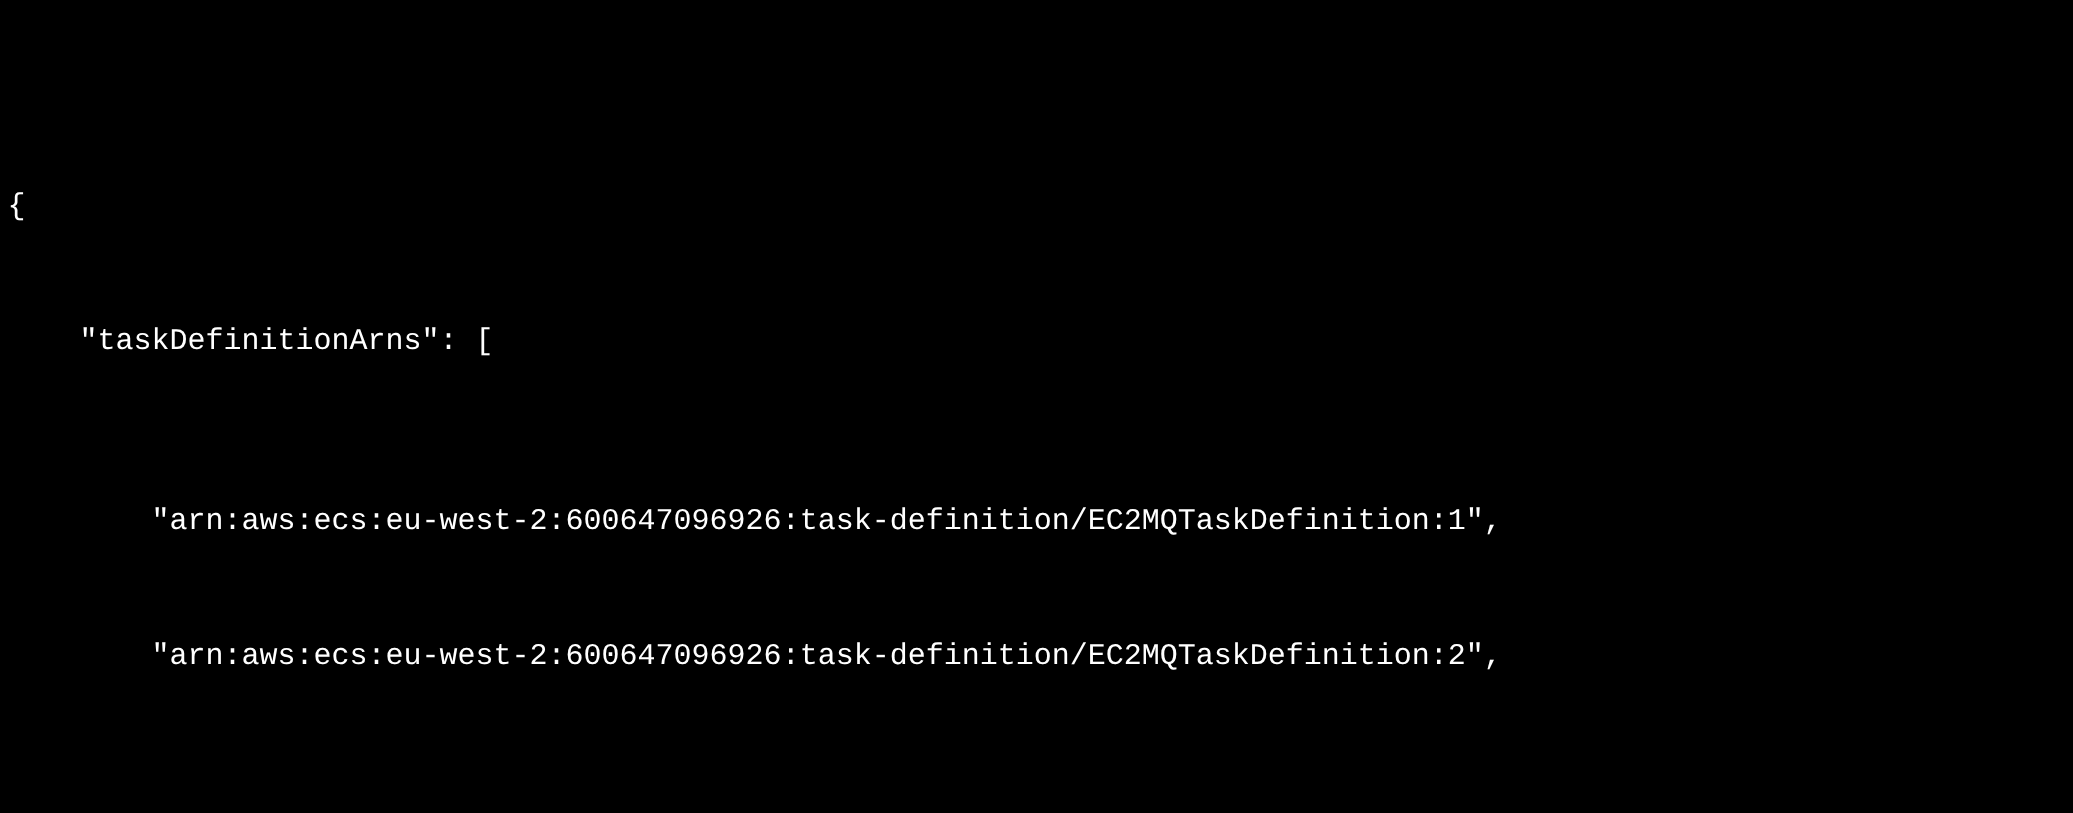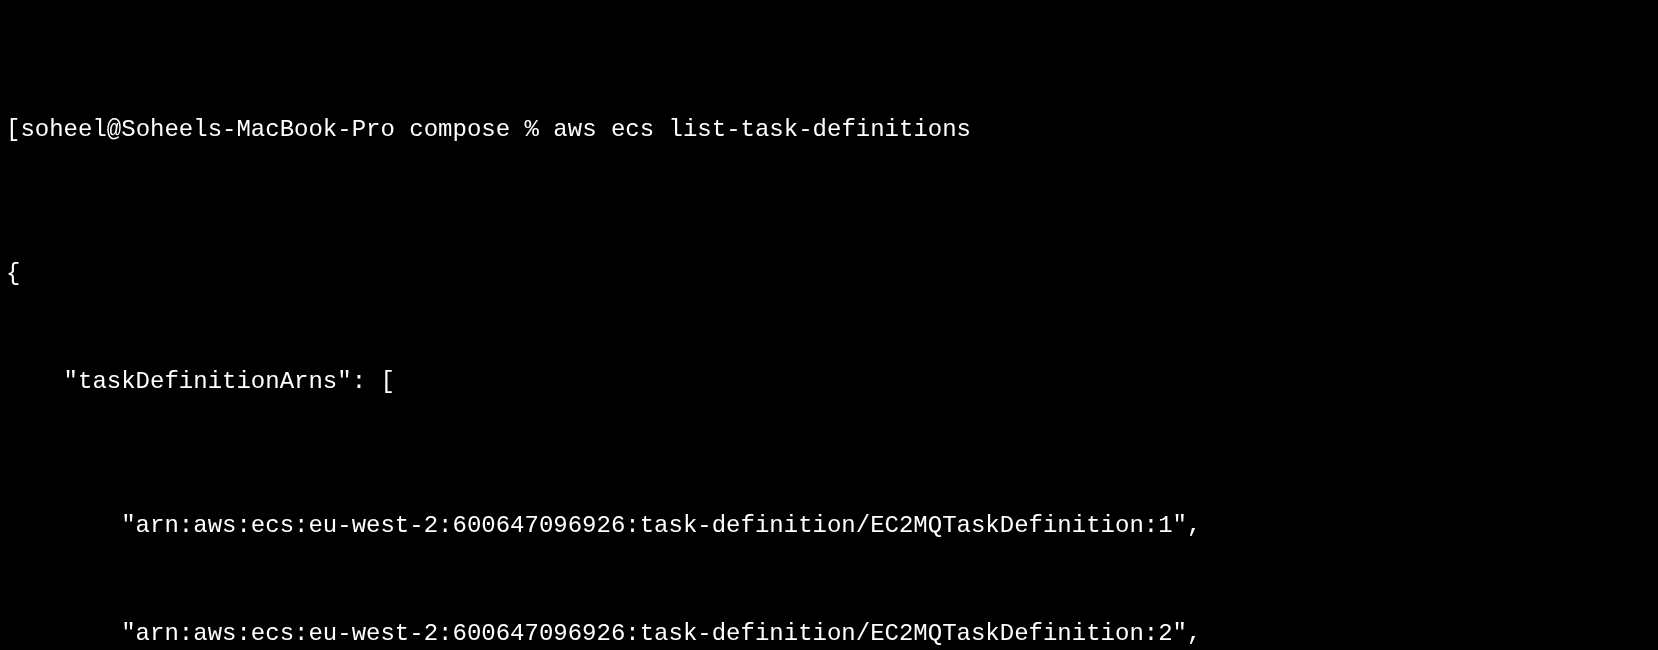--- a/index.html
+++ b/index.html
@@ -24,21 +24,20 @@
   .indent-2 { padding-left: 8ch; }
   .line {
     display: block;
   }
 </style>
 </head>
 <body>
 
 <div class="terminal">
 
-  <div class="line"><span class="bracket">[</span><span>soheel@Soheels-MacBook-Pro</span> <span>compose</span> <span>%</span> <span>aws ecs list-task-definitions</span></div>
 
   <div class="line">{</div>
   <div class="line">    "taskDefinitionArns": [</div>
 
   <div class="line indent-2">"arn:aws:ecs:eu-west-2:600647096926:task-definition/EC2MQTaskDefinition:1",</div>
   <div class="line indent-2">"arn:aws:ecs:eu-west-2:600647096926:task-definition/EC2MQTaskDefinition:2",</div>
   
   
   
   

